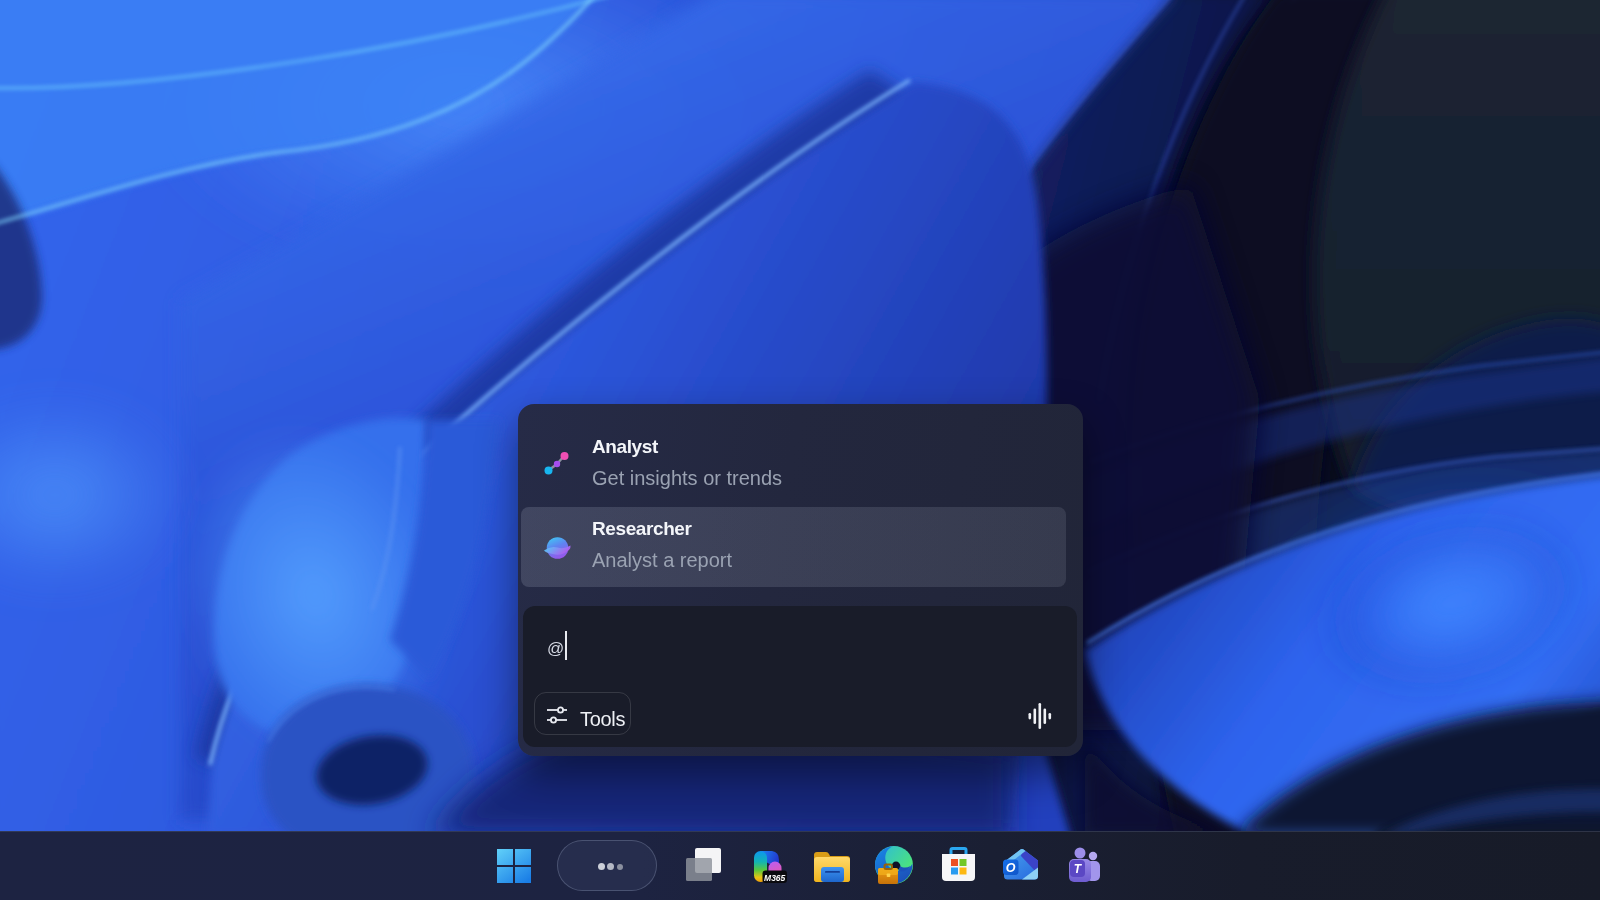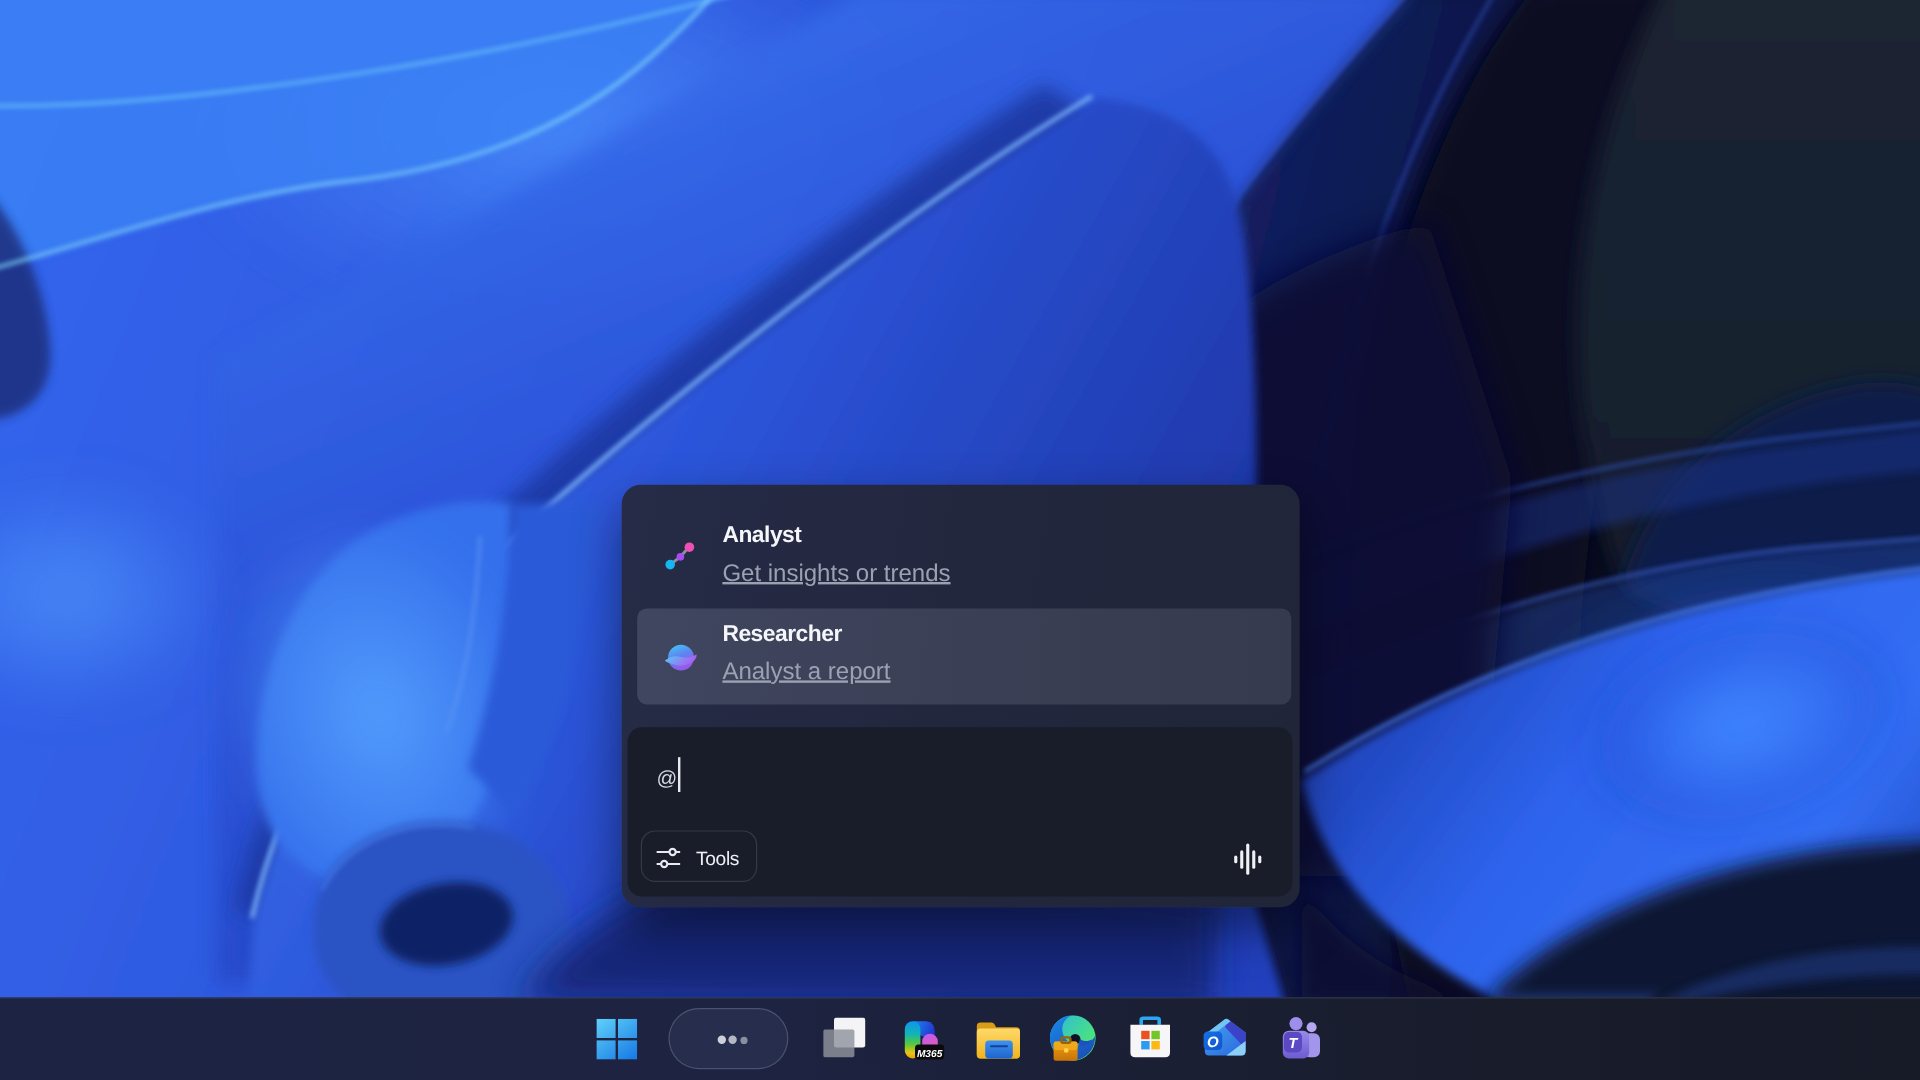--- a/index.html
+++ b/index.html
@@ -3,34 +3,34 @@
 <meta charset="utf-8">
 <style>
   html,body{margin:0;padding:0;width:1600px;height:900px;overflow:hidden;background:#0e1422;
     font-family:"Liberation Sans", sans-serif;}
   #stage{position:relative;width:1600px;height:900px;overflow:hidden;}
   #wall{position:absolute;left:0;top:0;}
   
   #panel{position:absolute;left:518px;top:404px;width:565px;height:352px;border-radius:16px;
     background:linear-gradient(100deg,#262b47 0%,#23273e 45%,#212538 100%);
     box-shadow:0 18px 40px rgba(0,0,0,.45);}
-  .row{position:absolute;left:13px;width:545px;height:80px;border-radius:8px;}
+  .row{position:absolute;left:3px;width:545px;height:80px;border-radius:8px;}
   #rowA{top:21px;}
   #rowR{top:103px;background:linear-gradient(90deg,rgba(205,214,234,0.16),rgba(198,206,224,0.125));text-align:center;}
   .ric{position:absolute;left:22px;top:24px;width:28px;height:28px;}
   .rtit{position:absolute;left:71px;top:11px;font-size:19px;font-weight:700;color:#f4f6fa;letter-spacing:-0.4px;}
-  .rsub{position:absolute;left:71px;top:42px;font-size:20px;color:#9aa2b2;text-decoration:underline;}
+  .rsub{position:absolute;left:71px;top:42px;font-size:20px;color:#9aa2b2;}
   #inputbox{position:absolute;left:5px;top:202px;width:554px;height:141px;border-radius:12px;
     background:#191c29;}
   #atsign{position:absolute;left:24px;top:33px;font-size:17px;color:#d5d9e4;}
   #cursor{position:absolute;left:42px;top:25px;width:2px;height:29px;background:#e8eaf0;}
   #toolsbtn{position:absolute;left:11px;top:86px;width:97px;height:43px;border-radius:12px;
     border:1px solid rgba(255,255,255,0.13);box-sizing:border-box;}
   #toolsbtn svg{position:absolute;left:12px;top:13px;}
-  #toolsbtn span{position:absolute;left:45px;top:15px;font-size:16px;color:#eef0f5;letter-spacing:-0.3px;}
+  #toolsbtn span{position:absolute;left:45px;top:15px;font-size:20px;color:#eef0f5;letter-spacing:-0.3px;}
   #voice{position:absolute;right:25px;top:96px;}
   
   #taskbar{position:absolute;left:0;top:831px;width:1600px;height:69px;
     background:linear-gradient(90deg,#1d2342 0%,#1d2341 40%,#1a1f33 62%,#181c2b 78%,#171b28 100%);
     border-top:1px solid rgba(90,100,130,0.35);box-sizing:border-box;font-style:italic;}
   .tbi{position:absolute;top:0;}
   #pill{position:absolute;left:557px;top:8px;width:100px;height:51px;border-radius:26px;
     background:rgba(120,140,190,0.10);border:1px solid rgba(170,180,210,0.28);box-sizing:border-box;}
   .dot{position:absolute;top:22px;width:7px;height:7px;border-radius:50%;}
 </style>

